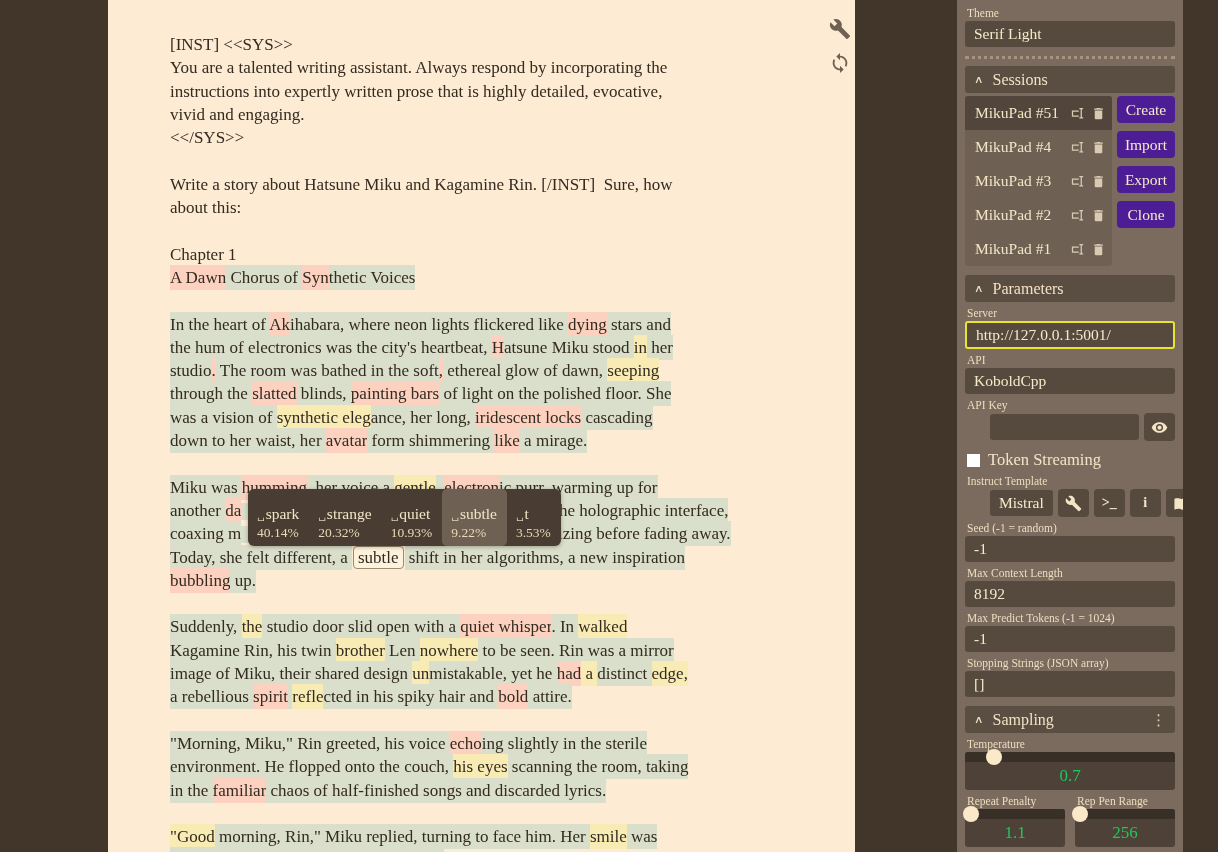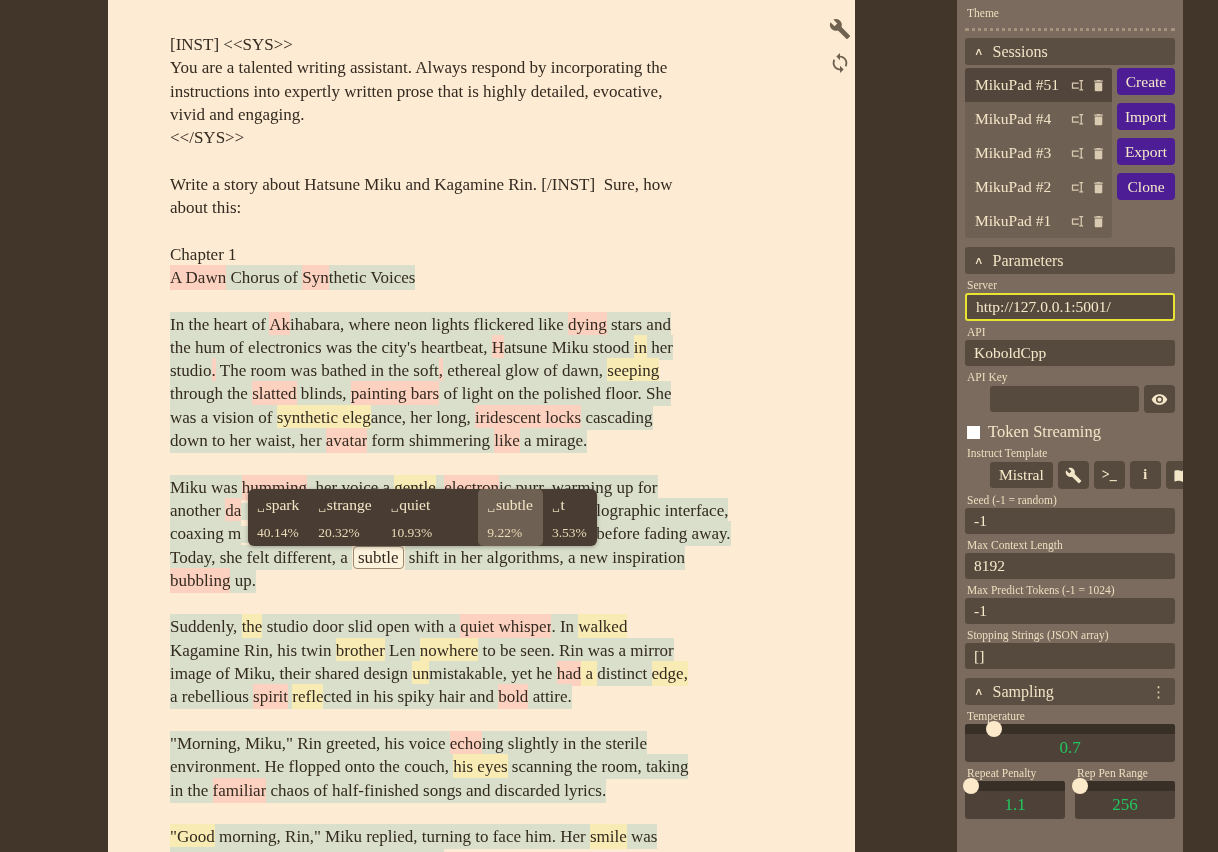--- a/index.html
+++ b/index.html
@@ -16,22 +16,22 @@
   .hl-y { background:#f8ecb4; }
   .hl-r { background:#fdd1c0; }
   .tokbox { background:#fdf2dc; border:1px solid #9b8a70; border-radius:4px; padding:1px 4px; margin:0 1px; }
   .gap { display:inline-block; height:17px; vertical-align:text-bottom; }
   .editor-icons { position:absolute; top:18px; right:4px; display:flex; flex-direction:column; gap:12px; align-items:center; }
   .editor-icons svg { width:22px; height:22px; fill:#6f6150; cursor:pointer; }
 
   
   .tooltip { position:absolute; left:140px; top:489px; height:57px; background:#493d33; border-radius:6px;
              display:flex; align-items:stretch; z-index:6; box-shadow:0 1px 4px rgba(0,0,0,.3); }
-  .tt-item { padding:7px 10px 5px 9px; display:flex; flex-direction:column; justify-content:space-between; border-radius:5px; cursor:pointer; }
-  .tt-item.sel { background:#6e6053;margin-left:36px; }
+  .tt-item { padding:16px 10px 5px 9px; display:flex; flex-direction:column; justify-content:space-between; border-radius:5px; cursor:pointer; }
+  .tt-item.sel { background:#6e6053; }
   .tt-tok { color:#f3e6c7; font-size:15.5px; white-space:pre; }
   .tt-prob { color:#ead9b6; font-size:13.5px; }
   .pfx { font-size:10px; opacity:.85; margin-right:1px; }
 
   
   .sidebar { position:absolute; left:957px; top:0; width:226px; height:852px; background:#7b6b5e; padding:2px 8px; color:#f2e5c6; overflow:hidden; }
   .lbl { font-size:11.5px; color:#ecdfbf; margin:5px 0 2px 2px; }
   .ctl { background:#564a3f; border-radius:3px; color:#f6eaca; font-size:15.5px; padding:2px 9px; height:26px; line-height:22px;
          font-family:"Liberation Serif",serif; width:100%; border:none; display:block; cursor:pointer; }
   input.ctl { cursor:text; }
@@ -148,20 +148,21 @@
       <div class="tt-item">
         <div class="tt-tok"><span class="pfx">␣</span>t</div>
         <div class="tt-prob">3.53%</div>
       </div>
     </div>
 </div>
 
 <aside class="sidebar">
 
   <div class="lbl">Theme</div>
+  <div class="ctl">Serif Light</div>
 
   <div class="dashsep"></div>
 
   <div class="sec-head">
     <span class="chev">∧</span>
     <span>Sessions</span>
   </div>
 
   <div class="sess-wrap">
     <div class="sess-list" id="sess-list">

